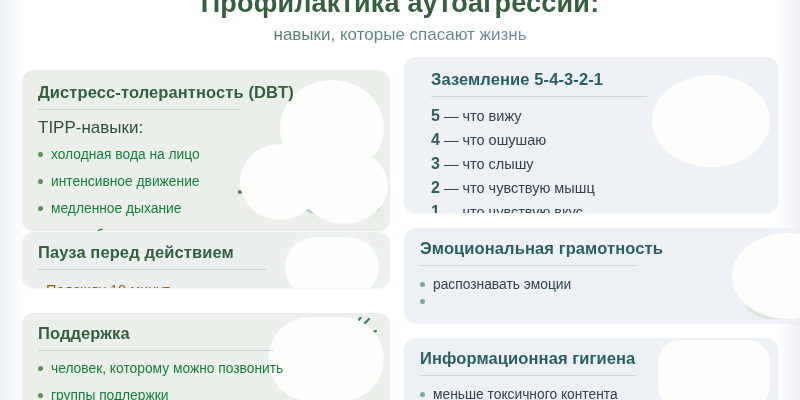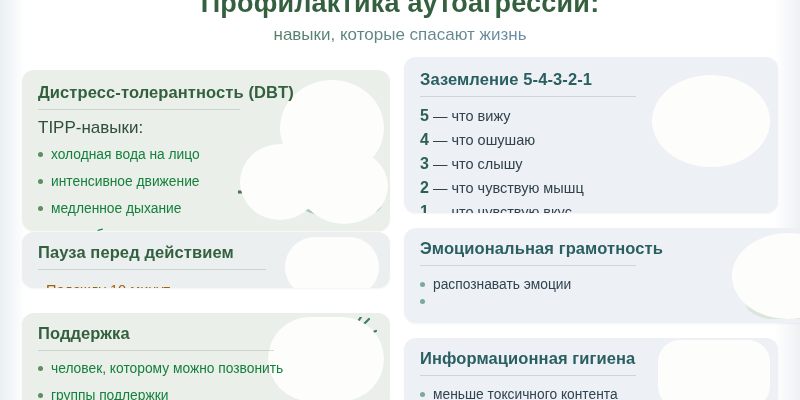--- a/index.html
+++ b/index.html
@@ -208,21 +208,21 @@
             </li>
 
         </ul>
       </div>
     </div>
 
   </div>
 
   <div class="col col-right">
 
-    <div class="card blue" style="left:0; top:57px; width:374px; height:156px;">
+    <div class="card blue" style="left:0; top:57px; width:374px; height:156px;padding-left:11px;">
       <div class="art" style="right:8px; top:18px; width:118px; height:92px;">
         <div class="blob" style="left:0; top:0; width:118px; height:92px; border-radius:50%;"></div>
         <svg viewBox="0 0 118 92" width="118" height="92">
           <path d="M59 80 q-32 -20 -38 -40 q-5 -17 10 -23 q14 -6 28 10 q14 -16 28 -10 q15 6 10 23 q-6 20 -38 40 z" fill="none" stroke="#35705e" stroke-width="2.6"></path>
           <path d="M59 27 v53" fill="none" stroke="#35705e" stroke-width="2.2"></path>
           <path d="M59 40 h8 v8 h-8 z" fill="none" stroke="#35705e" stroke-width="2"></path>
           <path d="M59 55 h-8 v8 h8" fill="none" stroke="#35705e" stroke-width="2"></path>
           <path d="M30 42 q9 -9 19 0 q-9 9 -19 0 z" fill="none" stroke="#35705e" stroke-width="2.2"></path>
           <circle cx="40" cy="42" r="5" fill="#7d97ae"></circle>
           <g fill="#c9d6dd" stroke="#35705e" stroke-width="1.6">

